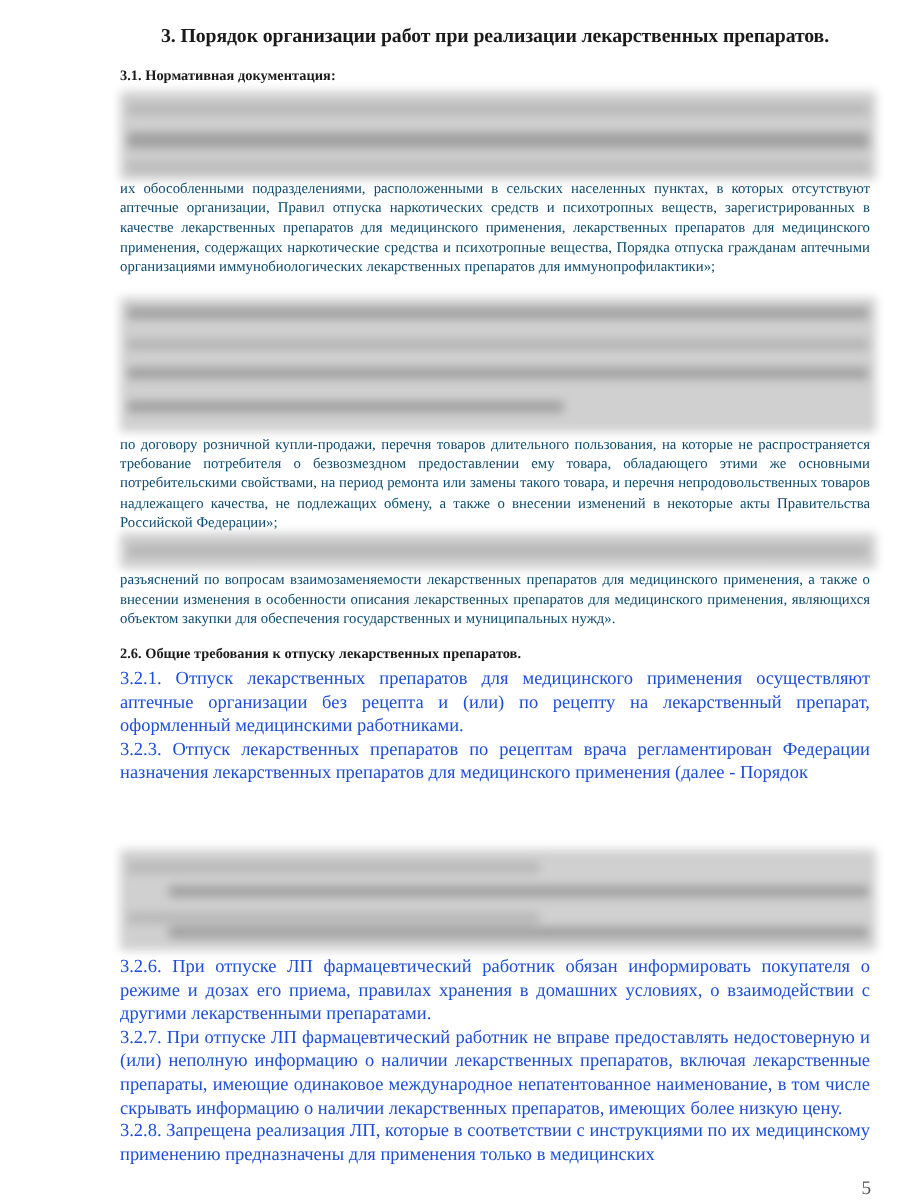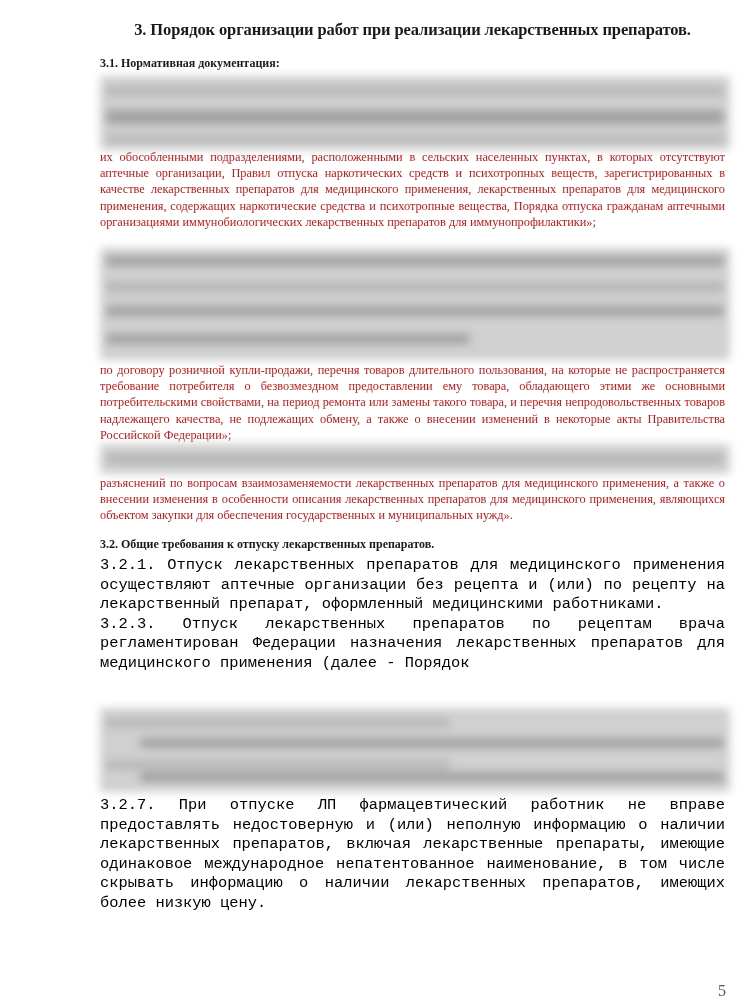--- a/index.html
+++ b/index.html
@@ -3,23 +3,23 @@
 <meta charset="utf-8">
 <style>
   html, body { margin: 0; padding: 0; background: #ffffff; }
   body { width: 756px; height: 1000px; position: relative; overflow: hidden;
          font-family: "Liberation Serif", "DejaVu Serif", serif; color: #1a1a1a; }
   .page { position: absolute; left: 0; top: 16px; width: 756px; height: 1000px; background: #fff; }
   .title { position: absolute; left: 100px; width: 625px; top: 4px; text-align: center;
            font-weight: bold; font-size: 16.5px; letter-spacing: -0.1px; }
   .h2 { position: absolute; left: 100px; font-weight: bold; font-size: 12px; }
   .small { position: absolute; left: 100px; width: 625px; font-size: 12.3px; line-height: 16.2px;
-           text-align: justify; text-align-last: left; color: #b91c1c; }
+           text-align: justify; text-align-last: left; color: #0c4a6e; }
   .body { position: absolute; left: 100px; width: 625px; font-size: 15.4px; line-height: 19.6px;
-          text-align: justify; color: #000000; font-family: Liberation Mono, monospace; }
+          text-align: justify; color: #1d4ed8; }
   .body p, .small p { margin: 0; }
   .blur { position: absolute; left: 100px; width: 630px; background: #d0d0d0; filter: blur(4px);
           border-radius: 3px; }
   .blur .bar { position: absolute; left: 6px; right: 6px; height: 10px; background: #8e8e8e; opacity: .7; border-radius: 4px; }
   .pagenum { position: absolute; right: 30px; top: 966px; font-size: 16px; color: #555; }
 </style>
 </head>
 <body>
 
 <div class="page">
@@ -50,32 +50,34 @@
   </div>
 
   <div class="blur" style="top:428px;height:30px;">
     <div class="bar" style="top:10px;opacity:.4"></div>
   </div>
 
   <div class="small" style="top:459px;font-family:Liberation Serif, serif;">
     <p>разъяснений по вопросам взаимозаменяемости лекарственных препаратов для медицинского применения, а также о внесении изменения в особенности описания лекарственных препаратов для медицинского применения, являющихся объектом закупки для обеспечения государственных и муниципальных нужд».</p>
   </div>
 
-  <div class="h2" style="top:521px;">3.2. Общие требования к отпуску лекарственных препаратов.</div>
+  <div class="h2" style="top:521px;">2.6. Общие требования к отпуску лекарственных препаратов.</div>
 
   <div class="body" style="top:540px;">
     <p>3.2.1. Отпуск лекарственных препаратов для медицинского применения осуществляют аптечные организации без рецепта и (или) по рецепту на лекарственный препарат, оформленный медицинскими работниками.</p>
     <p>3.2.3. Отпуск лекарственных препаратов по рецептам врача регламентирован Федерации назначения лекарственных препаратов для медицинского применения (далее - Порядок</p>
   </div>
 
   <div class="blur" style="top:692px;height:84px;">
     <div class="bar" style="top:10px;right:280px;opacity:.35"></div>
     <div class="bar" style="top:30px;left:40px"></div>
     <div class="bar" style="top:52px;right:280px;opacity:.35"></div>
     <div class="bar" style="top:64px;left:40px"></div>
   </div>
 
   <div class="body" style="top:780px;">
+    <p>3.2.6. При отпуске ЛП фармацевтический работник обязан информировать покупателя о режиме и дозах его приема, правилах хранения в домашних условиях, о взаимодействии с другими лекарственными препаратами.</p>
     <p>3.2.7. При отпуске ЛП фармацевтический работник не вправе предоставлять недостоверную и (или) неполную информацию о наличии лекарственных препаратов, включая лекарственные препараты, имеющие одинаковое международное непатентованное наименование, в том числе скрывать информацию о наличии лекарственных препаратов, имеющих более низкую цену.</p>
+    <p>3.2.8. Запрещена реализация ЛП, которые в соответствии с инструкциями по их медицинскому применению предназначены для применения только в медицинских</p>
   </div>
 
   <div class="pagenum">5</div>
 </div>
 
 </body></html>

